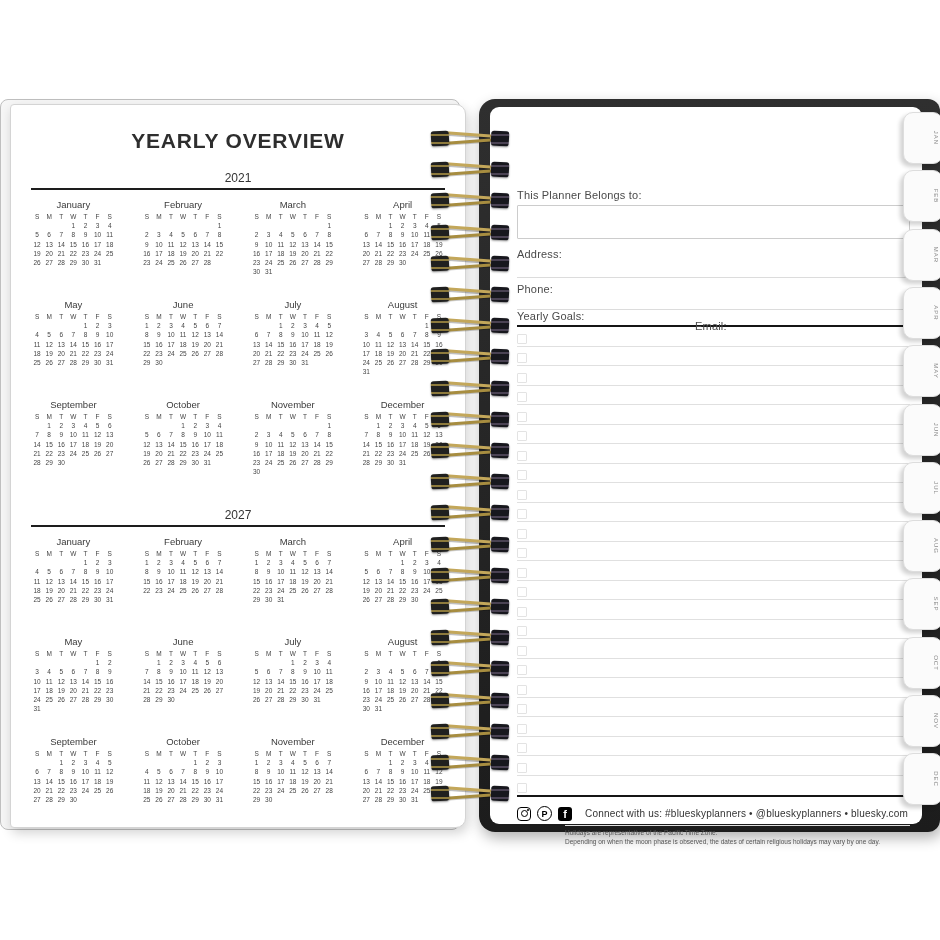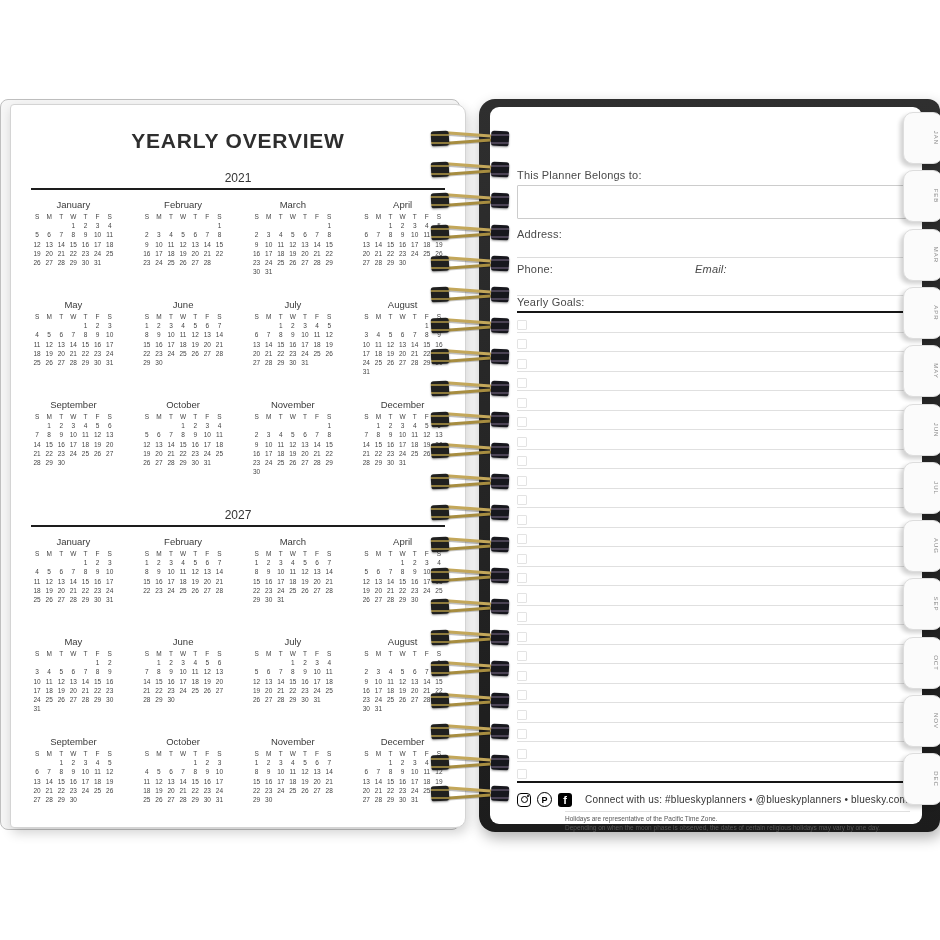--- a/index.html
+++ b/index.html
@@ -43,30 +43,30 @@
     position:absolute; left:479px; top:99px; width:461px; height:733px;
     background:linear-gradient(180deg,#2f2f2f,#1c1c1c);
     border-radius:16px 12px 12px 16px;
     box-shadow:2px 6px 14px rgba(0,0,0,.3);
   }
   .right-page{
     position:absolute; left:490px; top:107px; width:432px; height:717px;
     background:#fff; border-radius:9px; z-index:3;
     padding:62px 12px 0 27px; font-size:11px; color:#4a4a4a;
   }
-  .rp-label{ font-size:11px; letter-spacing:.2px; }
+  .rp-label{ font-size:11px; letter-spacing:.2px;margin-top:20px; }
   .belongs-box{
     margin-top:4px; height:34px; border:1px solid #ccc; border-radius:1px;
     background:#fff;
   }
   .address-row{ margin-top:9px; border-bottom:1px solid #dcdcdc; padding-bottom:17px; }
   .phone-row{
-    position:relative; margin-top:5px; border-bottom:1px solid #dcdcdc; padding-bottom:20px;
-  }
-  .email-label{ position:absolute; left:178px; top:0;font-style:italic; }
+    position:relative; margin-top:5px; border-bottom:1px solid #dcdcdc; padding-bottom:14px;
+  }
+  .email-label{ position:absolute; left:178px; top:17px; }
   .goals-label{ margin-top:0; }
   .goals-list{ margin-top:3px; border-top:2px solid #151515; border-bottom:2px solid #151515; }
   .goal-row{
     position:relative; height:19.5px; border-bottom:1px solid #e0e0e0;
   }
   .goal-row:last-child{ border-bottom:none; }
   .goal-checkbox{
     position:absolute; left:0; bottom:2px; width:10px; height:10px;
     border:1.5px solid #e3e3e3; border-radius:1px; background:#fff;
   }

